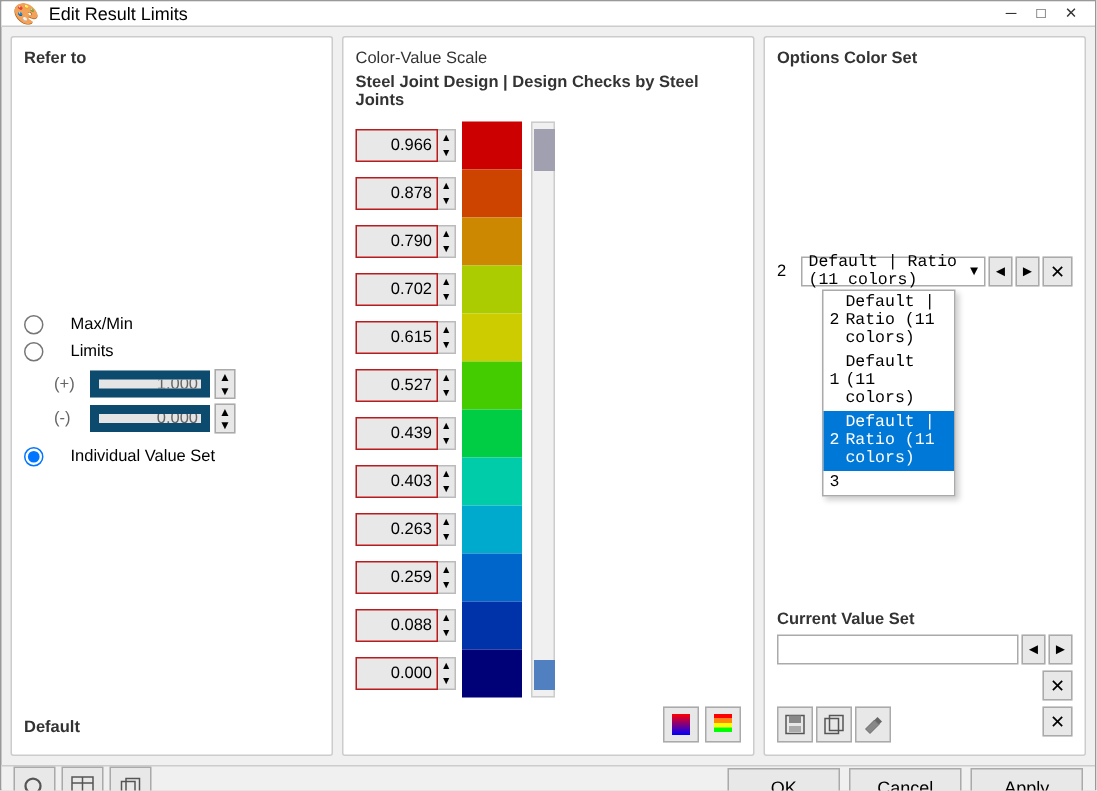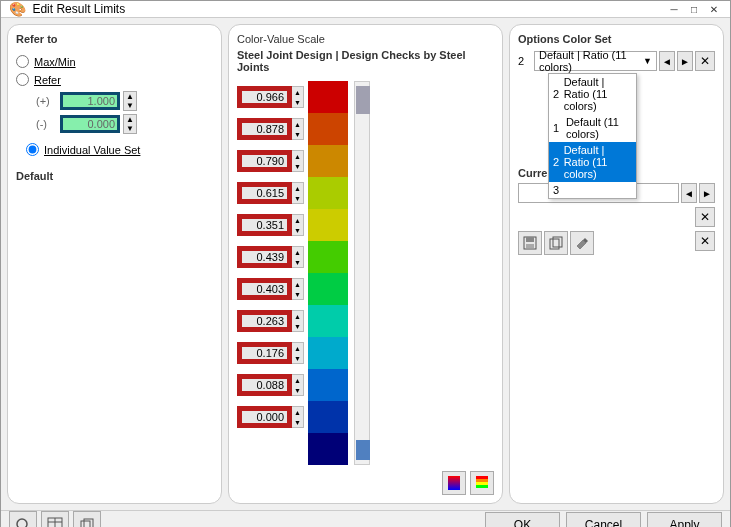--- a/index.html
+++ b/index.html
@@ -52,21 +52,22 @@
     .content-area {
       flex: 1;
       display: flex;
       flex-direction: row;
       padding: 6px;
       gap: 6px;
     }
     .panel {
       background: #fff;
       border: 1px solid #ccc;
-      border-radius: 12px;
+      border-radius: 2px;
+      justify-content: space-between;
     }
     .left-panel {
       width: 215px;
       padding: 8px;
       display: flex;
       flex-direction: column;
       gap: 6px;
     }
     .panel-title {
       font-size: 11px;
@@ -75,23 +76,22 @@
       margin-bottom: 4px;
     }
     .radio-group {
       display: flex;
       flex-direction: column;
       gap: 5px;
     }
     .radio-item {
       display: flex;
       align-items: center;
-      gap: 5px;
-      cursor: pointer;
-      text-decoration: underline;
+      gap: 18px;
+      cursor: pointer;
     }
     .radio-item input[type="radio"] {
       margin: 0;
     }
     .radio-label {
       font-size: 11px;
     }
     .sub-inputs {
       margin-left: 20px;
       display: flex;
@@ -102,24 +102,24 @@
       display: flex;
       align-items: center;
       gap: 4px;
     }
     .input-label {
       font-size: 11px;
       color: #666;
       width: 20px;
     }
     .spin-input {
-      width: 60px;
+      width: 80px;
       height: 18px;
-      border: 3px solid #0c4a6e;
-      background: #86efac;
+      border: 6px solid #0c4a6e;
+      background: #e5e5e5;
       font-size: 11px;
       padding: 0 2px;
       text-align: right;
       color: #666;
     }
     .spin-btn {
       display: flex;
       flex-direction: column;
       border: 1px solid #aaa;
       background: #e8e8e8;
@@ -163,21 +163,21 @@
       flex-direction: column;
       gap: 0;
     }
     .value-row {
       display: flex;
       align-items: center;
       height: 32px;
     }
     .value-box {
       background: #e8e8e8;
-      border: 5px solid #b91c1c;
+      border: 1px solid #b91c1c;
       width: 55px;
       height: 22px;
       display: flex;
       align-items: center;
       justify-content: flex-end;
       padding-right: 3px;
       font-size: 11px;
     }
     .spin-arrows {
       display: flex;
@@ -253,20 +253,21 @@
       gap: 2px;
       position: relative;
     }
     .num-label {
       font-size: 11px;
       width: 14px;
     }
     .dropdown-select-wrapper {
       flex: 1;
       position: relative;
+      font-family: Liberation Mono, monospace;
     }
     .nav-btn {
       width: 16px;
       height: 20px;
       background: #e8e8e8;
       border: 1px solid #aaa;
       cursor: pointer;
       display: flex;
       align-items: center;
       justify-content: center;
@@ -395,41 +396,41 @@
 
     <div class="panel left-panel">
       <div class="panel-title">Refer to</div>
       <div class="radio-group">
         <label class="radio-item">
           <input type="radio" name="refer" style="">
           <span class="radio-label">Max/Min</span>
         </label>
         <label class="radio-item">
           <input type="radio" name="refer" style="">
-          <span class="radio-label">Refer</span>
+          <span class="radio-label">Limits</span>
         </label>
         <div class="sub-inputs">
           <div class="input-row">
             <span class="input-label">(+)</span>
             <input class="spin-input" type="text" value="1.000" style="">
             <div class="spin-btn">
                 <span>▲</span>
                 <span>▼</span>
               </div>
           </div>
           <div class="input-row">
             <span class="input-label">(-)</span>
             <input class="spin-input" type="text" value="0.000" style="">
             <div class="spin-btn">
                 <span>▲</span>
                 <span>▼</span>
               </div>
           </div>
         </div>
-        <label class="radio-item" style="margin-top:4px;margin-left:10px;">
+        <label class="radio-item" style="margin-top:4px;">
           <input type="radio" name="refer" checked="" style="">
           <span class="radio-label">Individual Value Set</span>
         </label>
       </div>
       <div class="options-section">
         <div class="panel-title">Default</div>
       </div>
     </div>
 
     <div class="panel middle-panel">
@@ -453,28 +454,35 @@
               </div>
             </div>
             <div class="value-row">
               <div class="value-box">0.790</div>
               <div class="spin-arrows">
                 <div class="spin-arrow">▲</div>
                 <div class="spin-arrow">▼</div>
               </div>
             </div>
             <div class="value-row">
+              <div class="value-box">0.702</div>
+              <div class="spin-arrows">
+                <div class="spin-arrow">▲</div>
+                <div class="spin-arrow">▼</div>
+              </div>
+            </div>
+            <div class="value-row">
               <div class="value-box">0.615</div>
               <div class="spin-arrows">
                 <div class="spin-arrow">▲</div>
                 <div class="spin-arrow">▼</div>
               </div>
             </div>
             <div class="value-row">
-              <div class="value-box">0.351</div>
+              <div class="value-box">0.527</div>
               <div class="spin-arrows">
                 <div class="spin-arrow">▲</div>
                 <div class="spin-arrow">▼</div>
               </div>
             </div>
             <div class="value-row">
               <div class="value-box">0.439</div>
               <div class="spin-arrows">
                 <div class="spin-arrow">▲</div>
                 <div class="spin-arrow">▼</div>
@@ -488,21 +496,21 @@
               </div>
             </div>
             <div class="value-row">
               <div class="value-box">0.263</div>
               <div class="spin-arrows">
                 <div class="spin-arrow">▲</div>
                 <div class="spin-arrow">▼</div>
               </div>
             </div>
             <div class="value-row">
-              <div class="value-box">0.176</div>
+              <div class="value-box">0.259</div>
               <div class="spin-arrows">
                 <div class="spin-arrow">▲</div>
                 <div class="spin-arrow">▼</div>
               </div>
             </div>
             <div class="value-row">
               <div class="value-box">0.088</div>
               <div class="spin-arrows">
                 <div class="spin-arrow">▲</div>
                 <div class="spin-arrow">▼</div>

